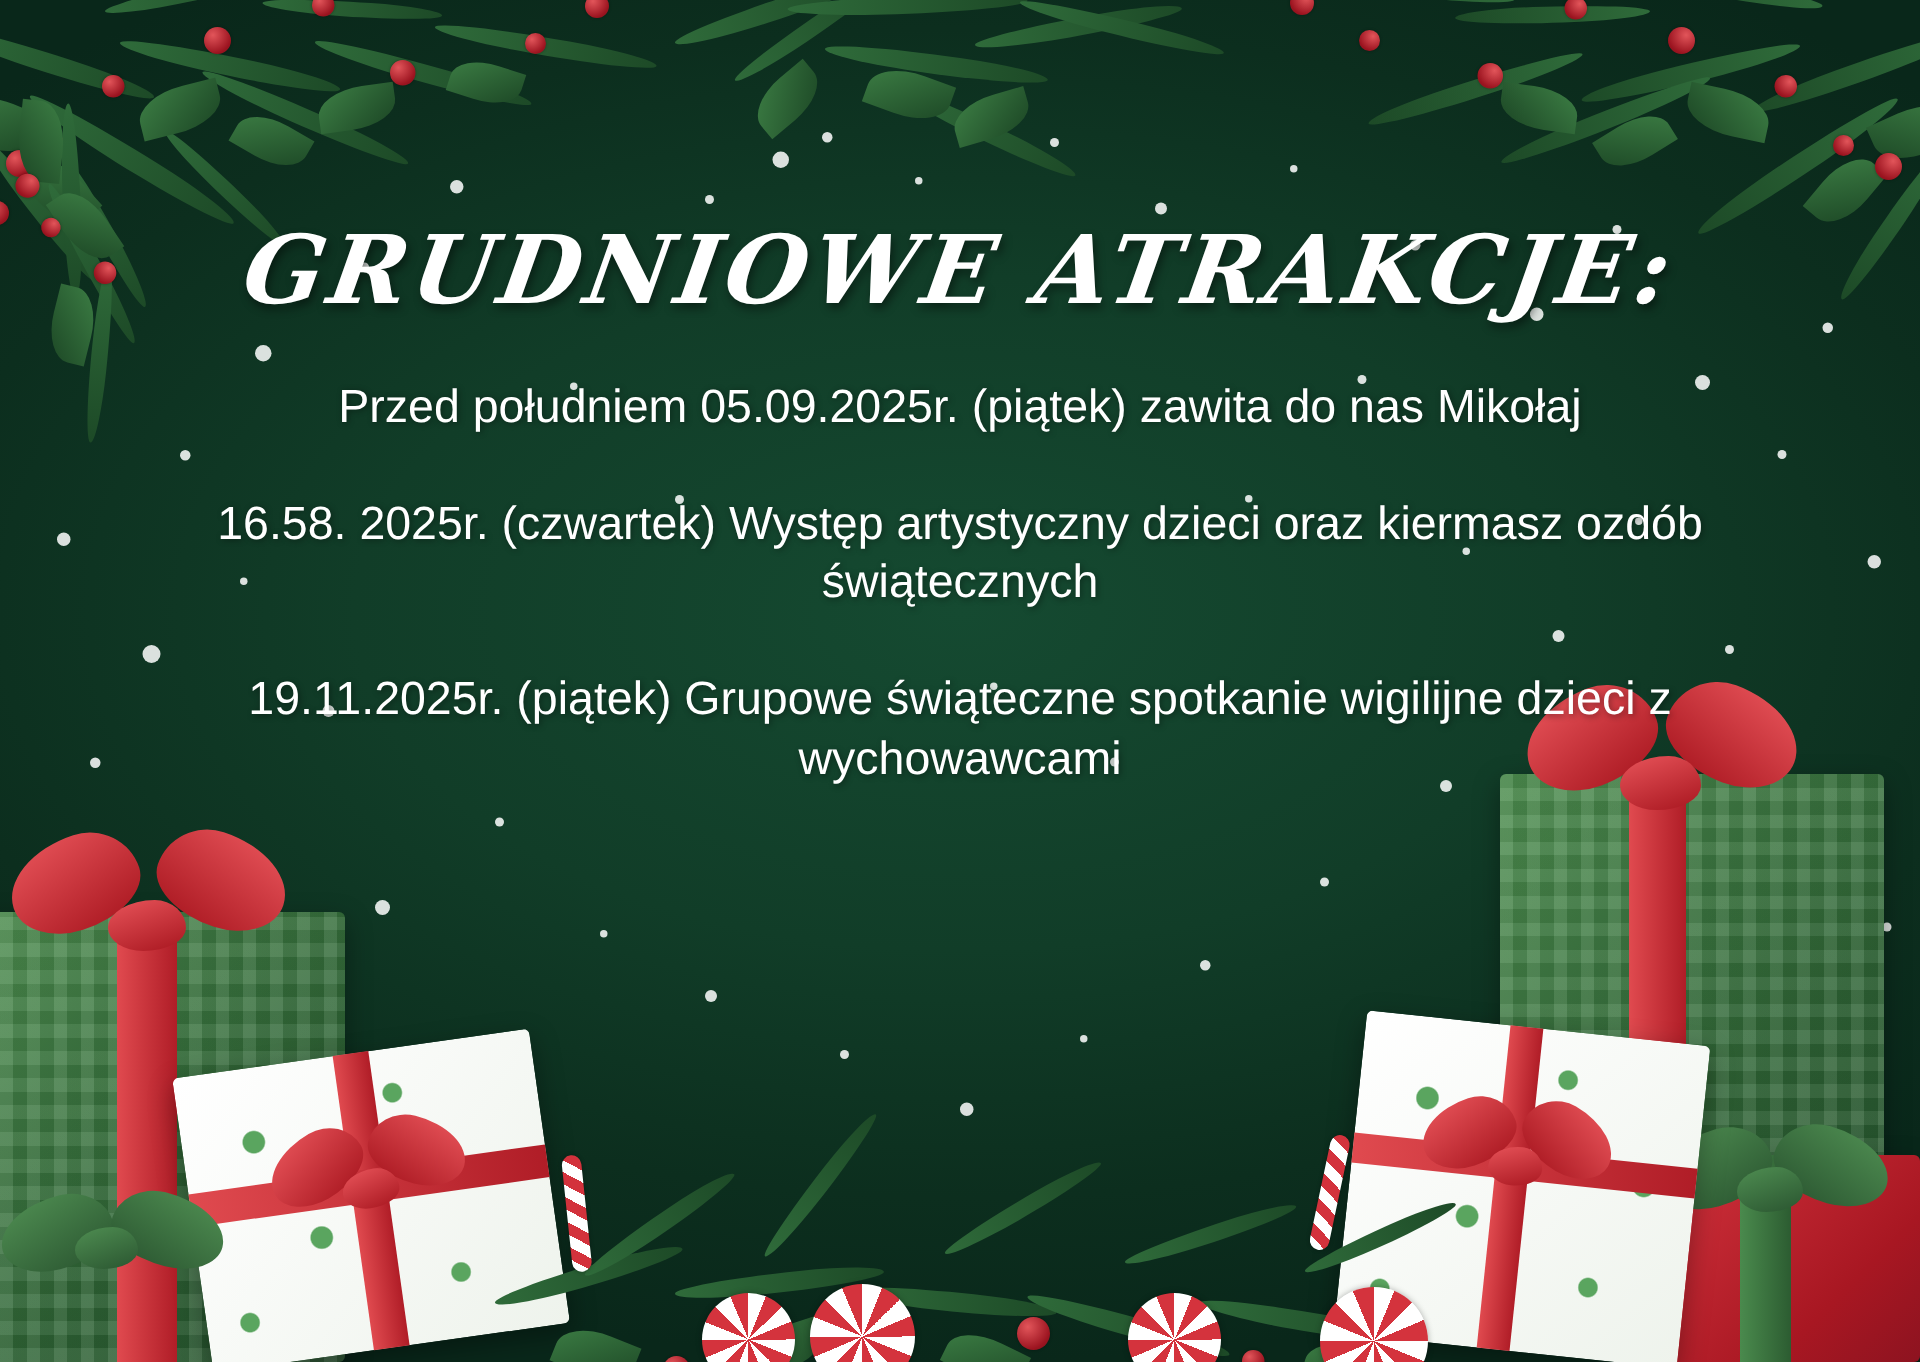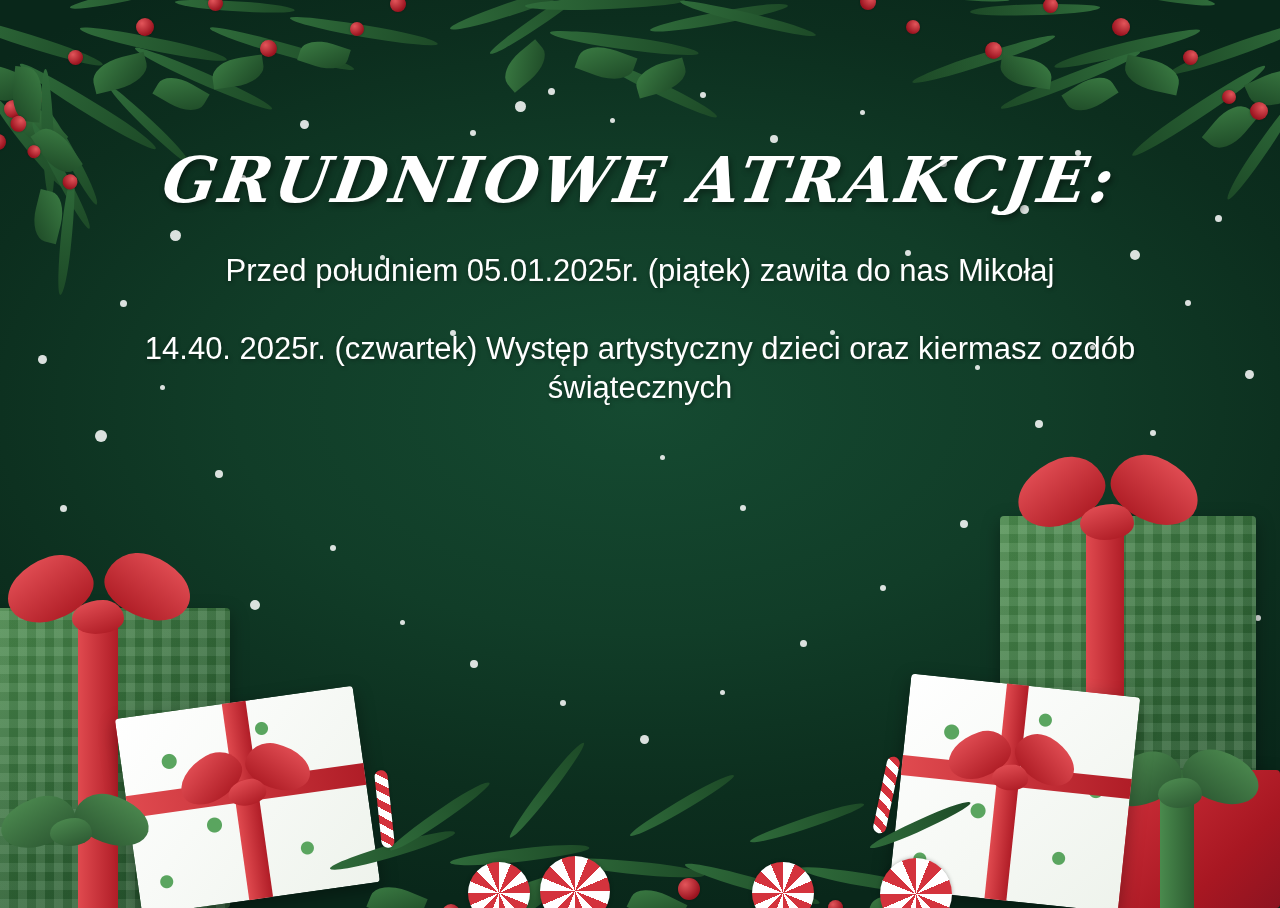--- a/index.html
+++ b/index.html
@@ -403,25 +403,26 @@
   <div class="candy-round" style="left:468px;top:862px;width:62px;height:62px;"></div>
   <div class="candy-round" style="left:540px;top:856px;width:70px;height:70px;"></div>
   <div class="candy-round" style="left:752px;top:862px;width:62px;height:62px;"></div>
   <div class="candy-round" style="left:880px;top:858px;width:72px;height:72px;"></div>
   <div class="berry" style="left:678px;top:878px;width:22px;height:22px;"></div>
 
   <div class="content">
     <h1 class="title">GRUDNIOWE ATRAKCJE:</h1>
 
     <div class="body-text">
-      <p class="para">Przed południem 05.01.2025r. (piątek) zawita do  nas Mikołaj</p>
+      <p class="para">Przed południem 05.09.2025r. (piątek) zawita do  nas Mikołaj</p>
 
 
       <div class="gap"></div>
 
-      <p class="para">14.40. 2025r. (czwartek) Występ artystyczny dzieci oraz kiermasz ozdób świątecznych</p>
+      <p class="para">16.58. 2025r. (czwartek) Występ artystyczny dzieci oraz kiermasz ozdób świątecznych</p>
 
       <div class="gap"></div>
 
+      <p class="para">19.11.2025r. (piątek) Grupowe świąteczne spotkanie wigilijne dzieci z wychowawcami</p>
     </div>
   </div>
 
 </div>
 
 </body></html>

